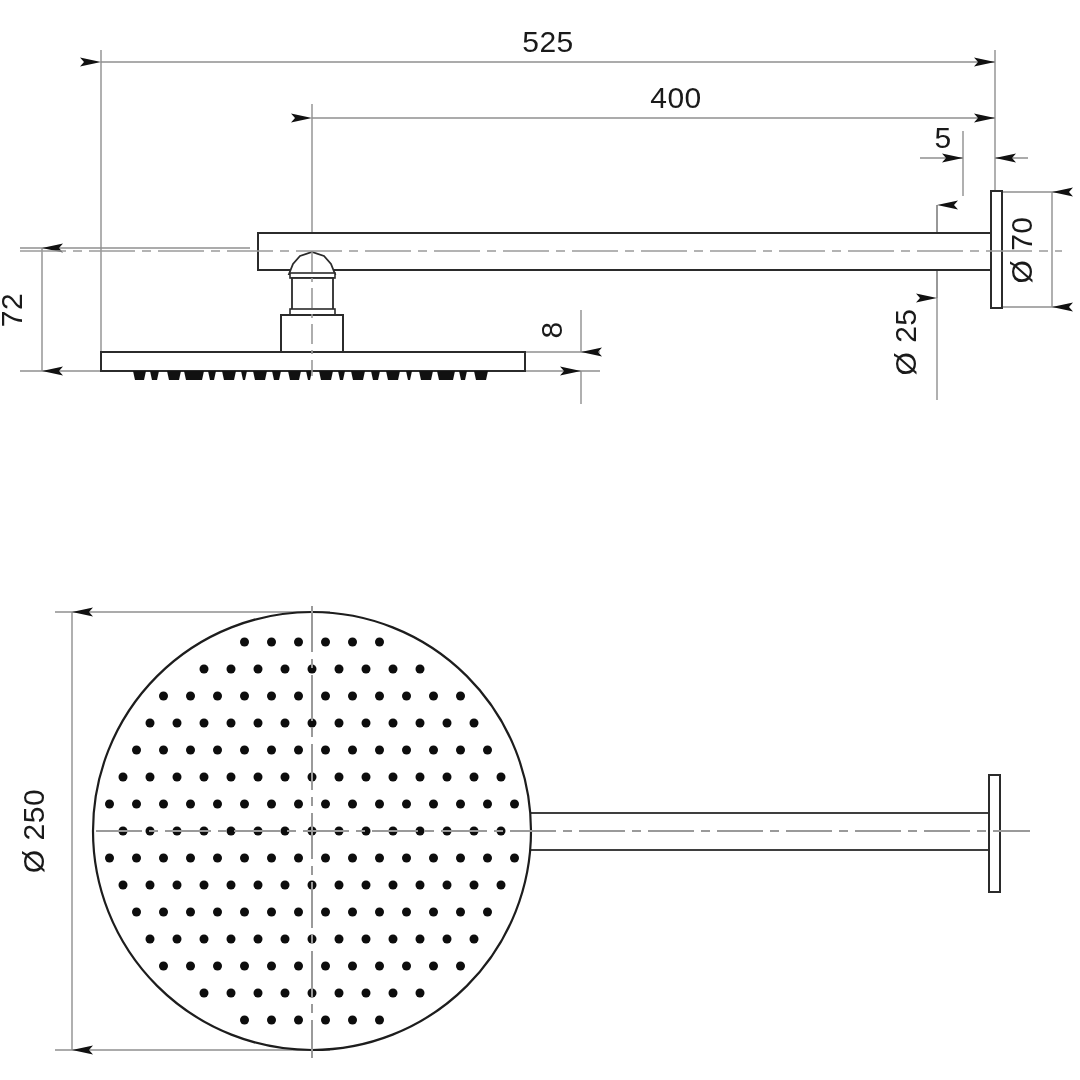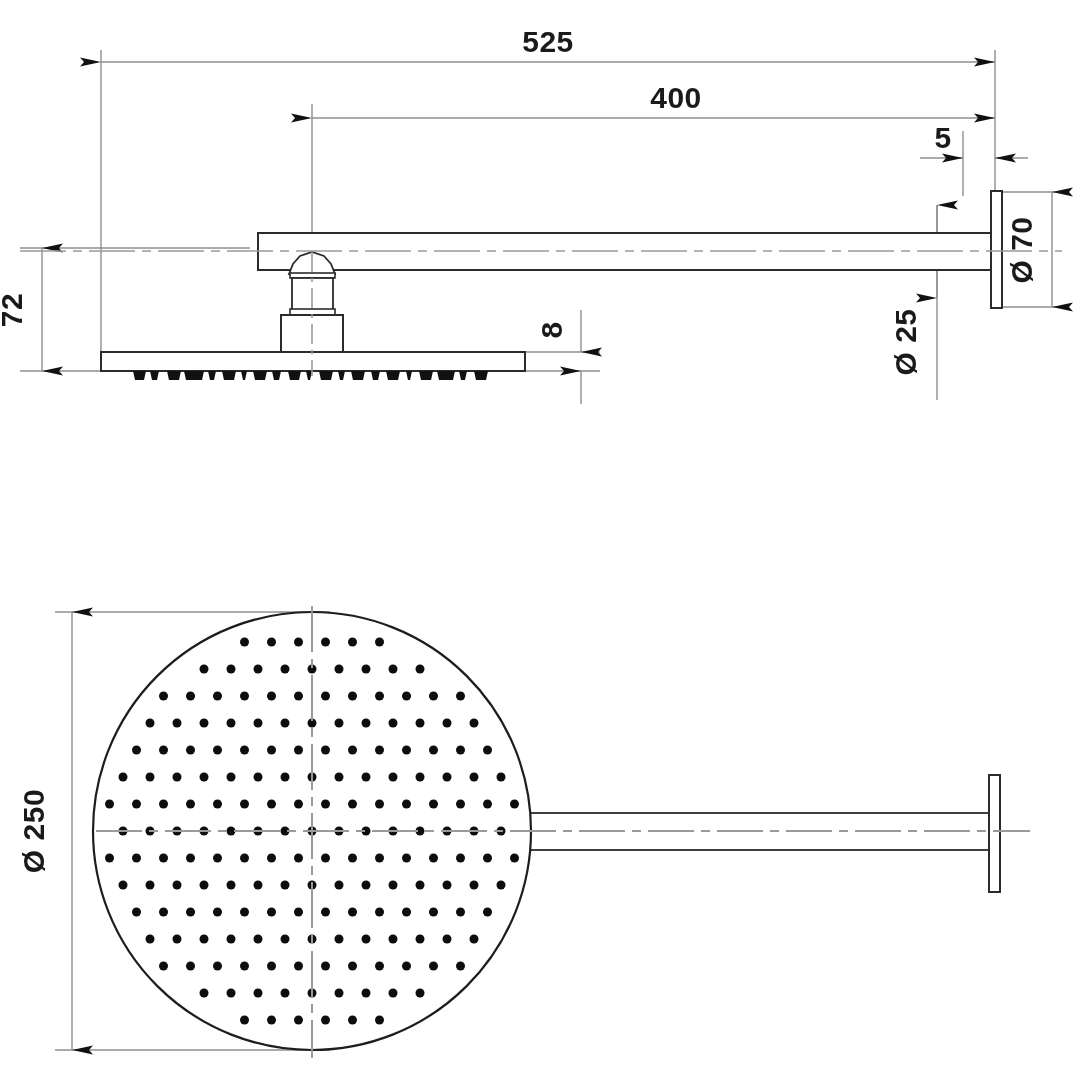--- a/index.html
+++ b/index.html
@@ -1,18 +1,18 @@
 <!DOCTYPE html>
 <html><head>
 <meta charset="utf-8">
 <style>
   html,body{margin:0;padding:0;background:#ffffff;}
   body{width:1080px;height:1080px;overflow:hidden;
        font-family:"Liberation Sans","DejaVu Sans",sans-serif;}
-  #sheet{position:relative;width:1075px;height:1080px;background:#d946ef;font-weight:bold;}
+  #sheet{position:relative;width:1075px;height:1080px;background:#d946ef;}
   svg{display:block;}
   .dimtext{font-family:"Liberation Sans","DejaVu Sans",sans-serif;
            font-size:30px;fill:#1a1a1a;letter-spacing:0.5px;}
 </style>
 </head>
 <body>
 
 <div id="sheet">
 
   <svg width="1080" height="1080" viewBox="0 0 1080 1080">

